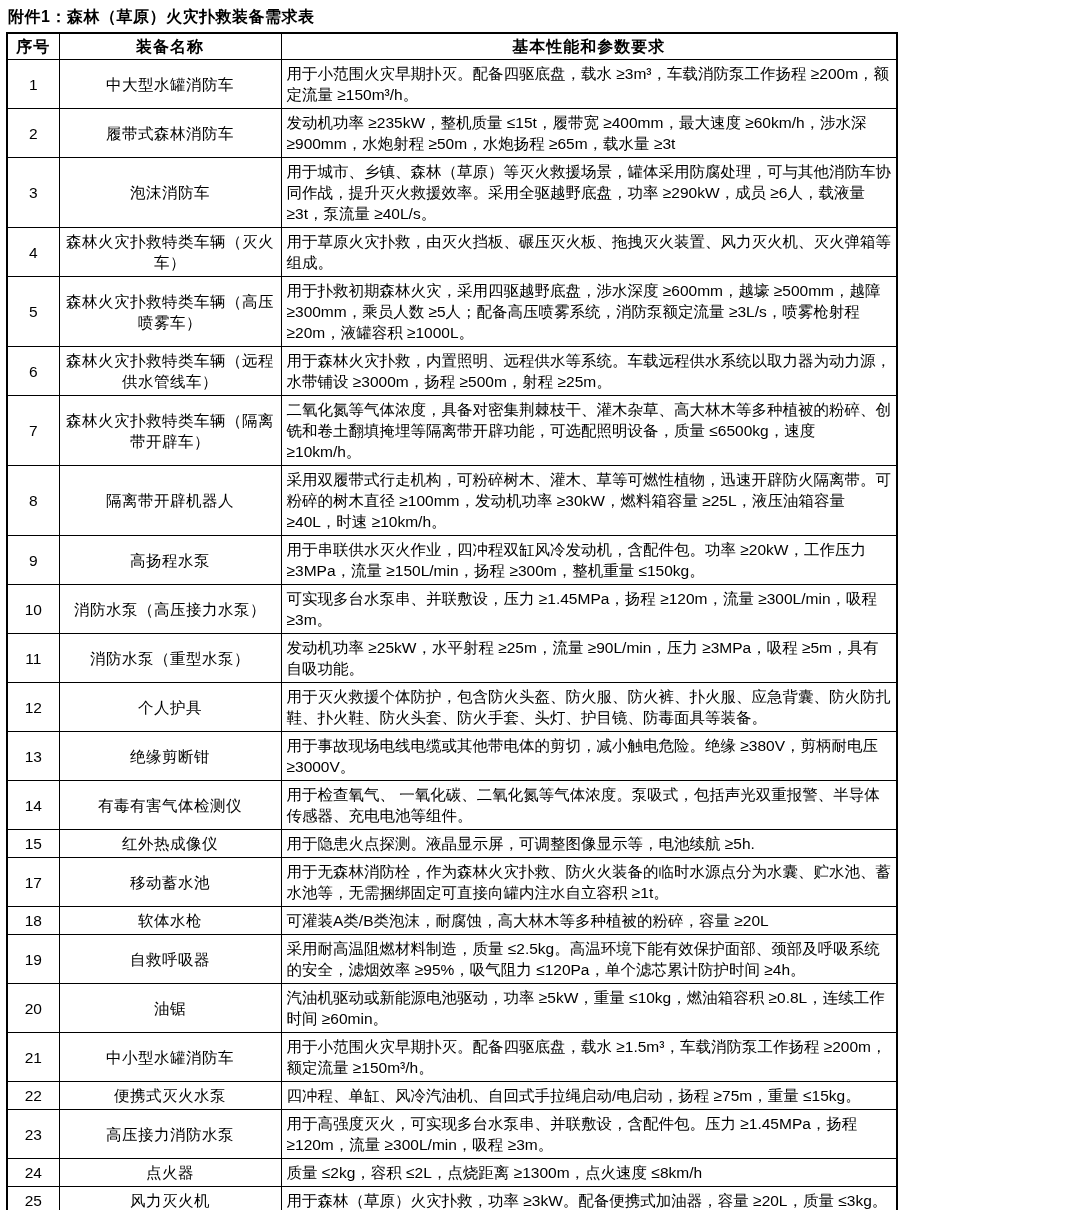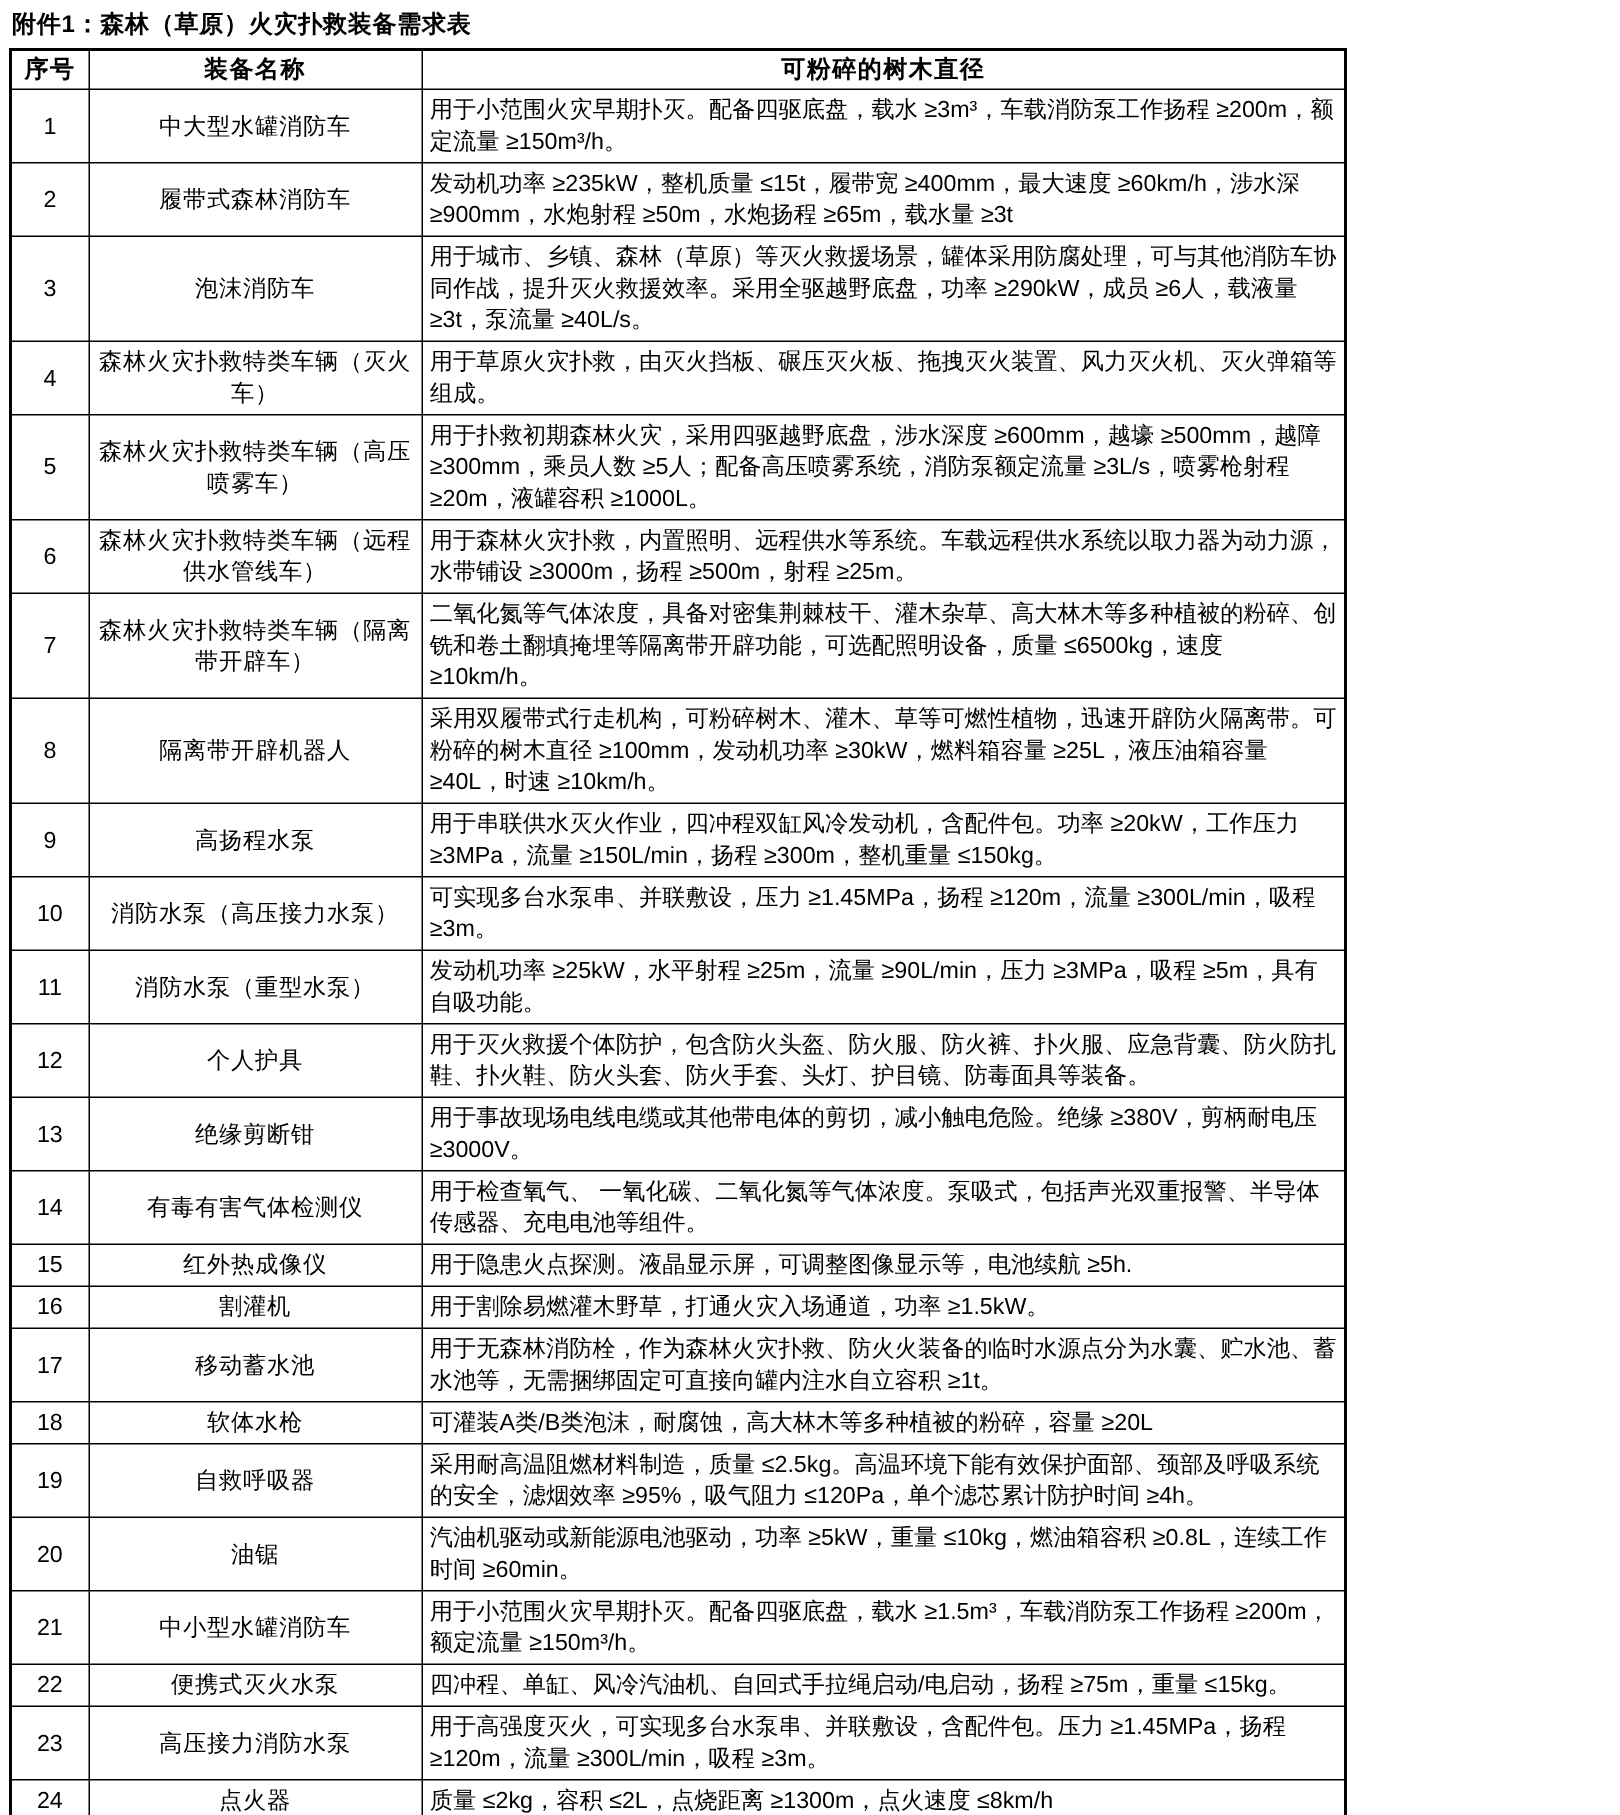--- a/index.html
+++ b/index.html
@@ -79,21 +79,21 @@
   <table class="equip">
     <colgroup>
       <col class="c-no">
       <col class="c-name">
       <col class="c-spec">
     </colgroup>
     <thead>
       <tr>
         <th>序号</th>
         <th>装备名称</th>
-        <th>可粉碎的树木直径</th>
+        <th>基本性能和参数要求</th>
       </tr>
     </thead>
     <tbody id="table-body">
         <tr>
           <td class="no">1</td>
           <td class="name">中大型水罐消防车</td>
           <td class="spec">用于小范围火灾早期扑灭。配备四驱底盘，载水 ≥3m³，车载消防泵工作扬程 ≥200m，额定流量 ≥150m³/h。</td>
         </tr>
         <tr>
           <td class="no">2</td>
@@ -157,25 +157,20 @@
         </tr>
         <tr>
           <td class="no">14</td>
           <td class="name">有毒有害气体检测仪</td>
           <td class="spec">用于检查氧气、 一氧化碳、二氧化氮等气体浓度。泵吸式，包括声光双重报警、半导体传感器、充电电池等组件。</td>
         </tr>
         <tr>
           <td class="no">15</td>
           <td class="name">红外热成像仪</td>
           <td class="spec">用于隐患火点探测。液晶显示屏，可调整图像显示等，电池续航 ≥5h.</td>
-        </tr>
-        <tr>
-          <td class="no">16</td>
-          <td class="name">割灌机</td>
-          <td class="spec">用于割除易燃灌木野草，打通火灾入场通道，功率 ≥1.5kW。</td>
         </tr>
         <tr>
           <td class="no">17</td>
           <td class="name">移动蓄水池</td>
           <td class="spec">用于无森林消防栓，作为森林火灾扑救、防火火装备的临时水源点分为水囊、贮水池、蓄水池等，无需捆绑固定可直接向罐内注水自立容积 ≥1t。</td>
         </tr>
         <tr>
           <td class="no">18</td>
           <td class="name">软体水枪</td>
           <td class="spec">可灌装A类/B类泡沫，耐腐蚀，高大林木等多种植被的粉碎，容量 ≥20L</td>

